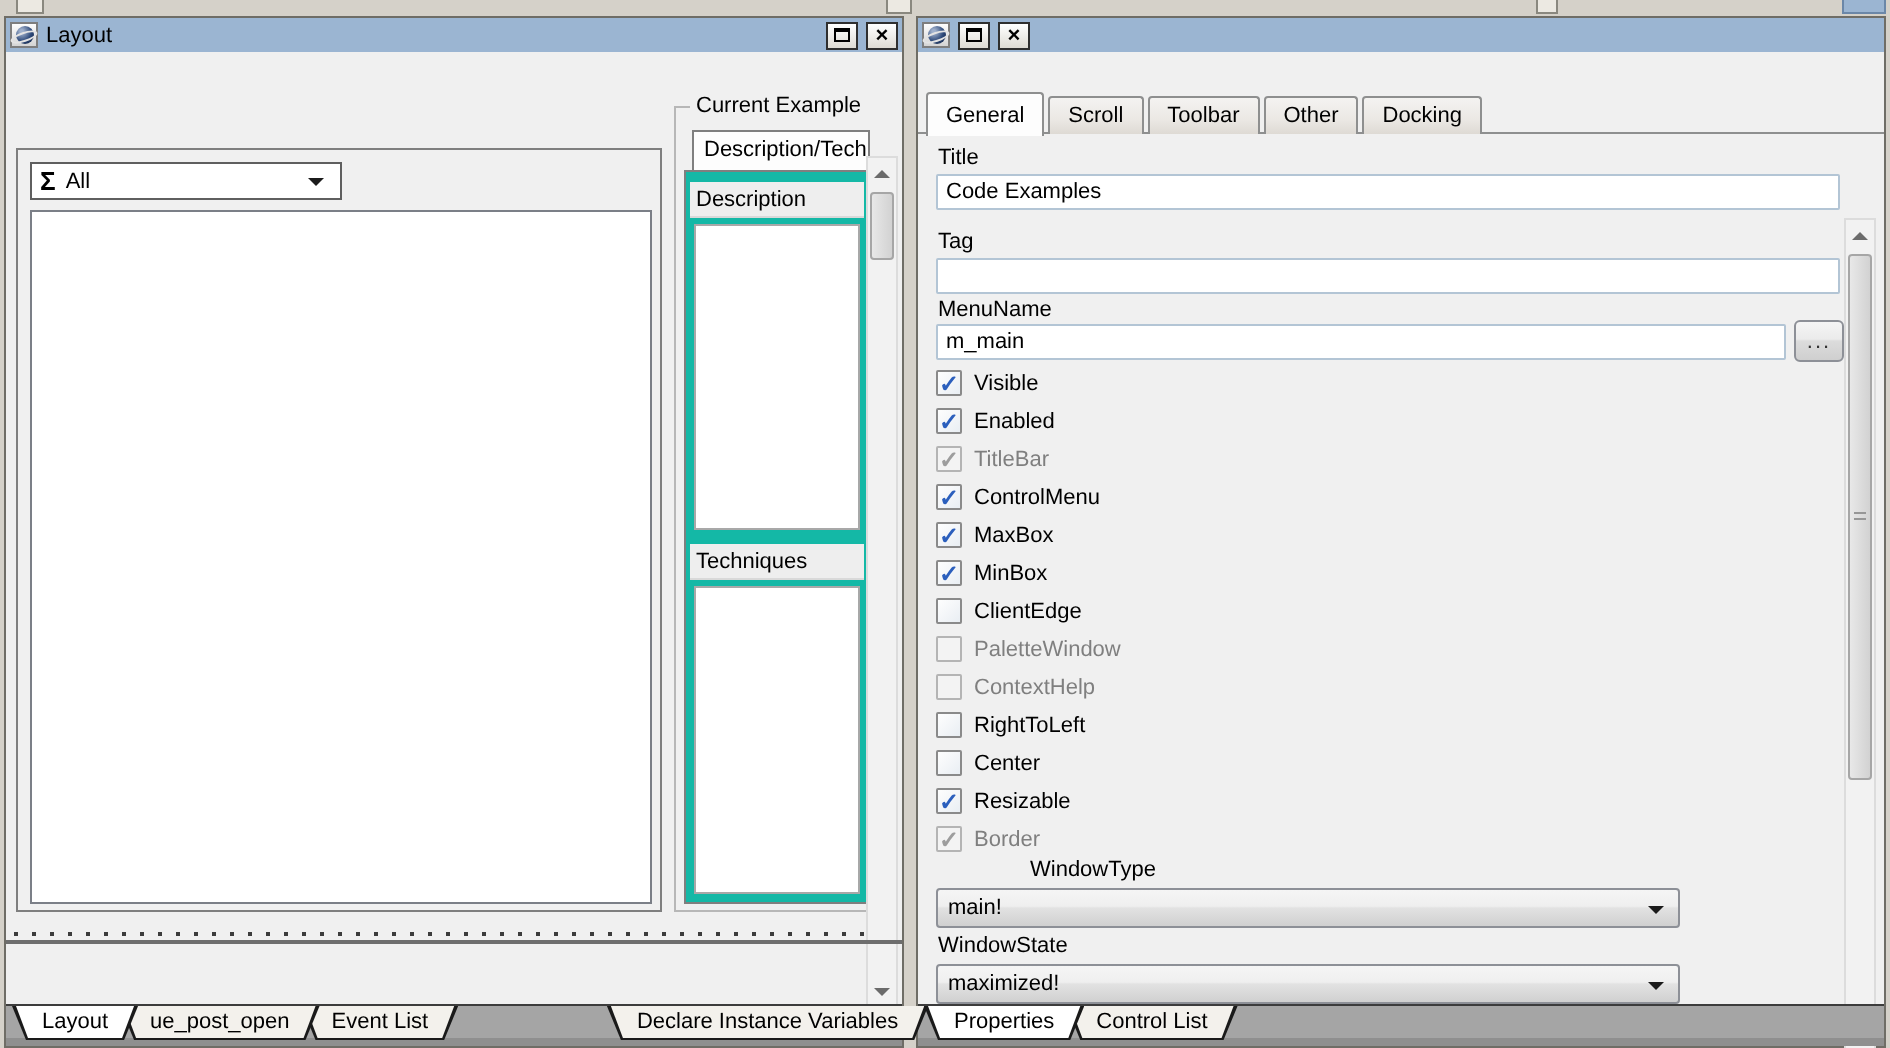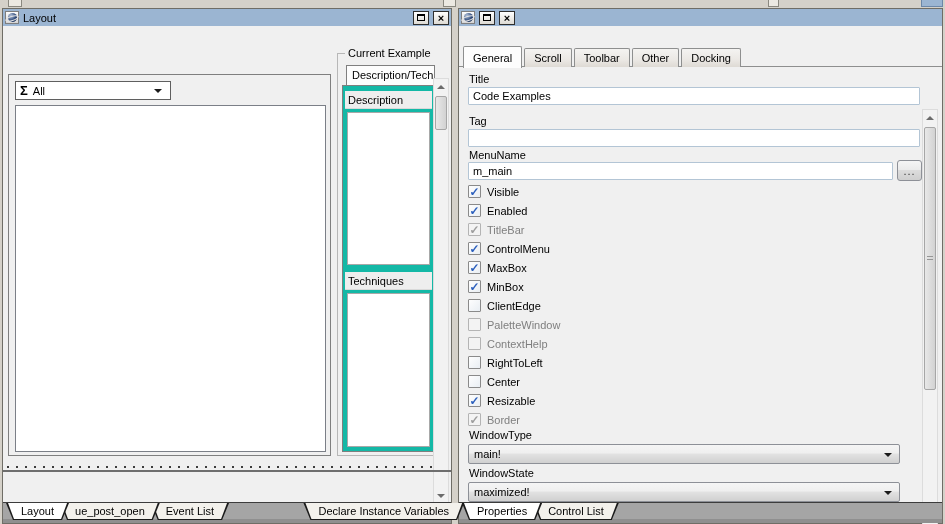--- a/index.html
+++ b/index.html
@@ -100,23 +100,23 @@
   #menuname-label { top: 82px; } #menuname-input { top: 95px; width: 425px; }
   .browse-btn { position: absolute; left: 438px; top: 93px; width: 25px; height: 21px; background: linear-gradient(#f5f5f5, #ebebeb 45%, #dcdcdc 50%, #cfcfcf); border: 1px solid #8d9097; border-radius: 3px; display: flex; align-items: center; justify-content: center; font-size: 11px; color: #333; letter-spacing: 1px; }
 
   #checkbox-list { position: absolute; left: 9px; top: 118px; }
   .cbrow { display: flex; align-items: center; height: 13px; margin-bottom: 6px; }
   .cb { width: 13px; height: 13px; background: linear-gradient(135deg, #fefefe, #e9eef3); border: 1px solid #8a8a8a; border-radius: 1px; display: flex; align-items: center; justify-content: center; font-size: 12px; line-height: 10px; font-weight: bold; color: #2b5fbd; }
   .cbrow.disabled .cb { border-color: #b4b4b4; background: #f3f3f3; color: #9d9d9d; }
   .cblabel { margin-left: 6px; }
   .cbrow.disabled .cblabel { color: #7f7f7f; }
 
-  .combo7 { position: absolute; left: 9px; width: 432px; height: 20px; background: linear-gradient(#f5f5f5, #efefef 45%, #e2e2e2 50%, #d0d0d0); border: 1px solid #8d9097; border-radius: 2px; display: flex; align-items: center; padding: 0 5px; }
+  .combo7 { position: absolute; left: 9px; width: 372px; height: 20px; background: linear-gradient(#f5f5f5, #efefef 45%, #e2e2e2 50%, #d0d0d0); border: 1px solid #8d9097; border-radius: 2px; display: flex; align-items: center; padding: 0 5px; }
   .combo7 .tri-down { position: absolute; right: 7px; top: 8px; }
-  #windowtype-label { top: 362px; } #windowtype-combo { top: 377px; }
+  #windowtype-label { top: 362px; margin-left: 46px; } #windowtype-combo { top: 377px; }
   #windowstate-label { top: 400px; } #windowstate-combo { top: 415px; }
   #backcolor-label { top: 440px; }
 
   [data-interactable="true"] { cursor: default; }
 </style>
 </head>
 <body>
 
 <div class="top-strip" data-interactable="false">
   <span class="frag" style="left:8px;width:14px;" data-interactable="false"></span>

